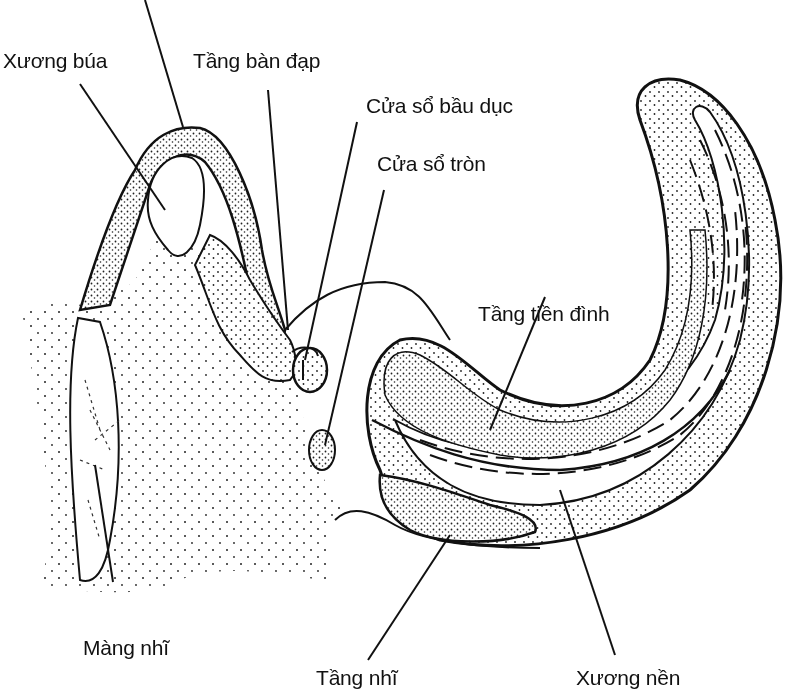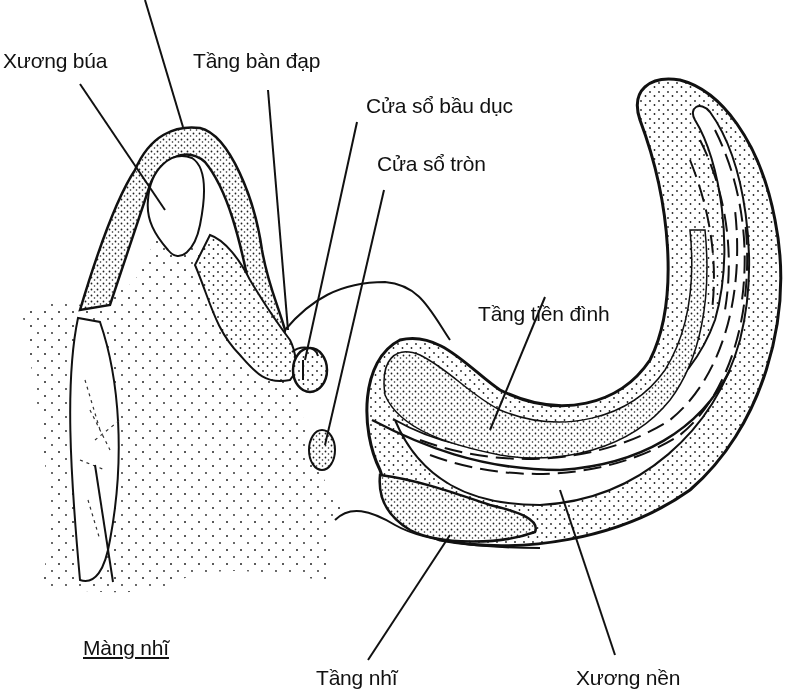--- a/index.html
+++ b/index.html
@@ -87,16 +87,16 @@
       <line x1="368" y1="660" x2="450" y2="535"></line>
       <line x1="615" y1="655" x2="560" y2="490"></line>
     </g>
   </svg>
 
   <div class="label" style="left:3px; top:50px;">Xương búa</div>
   <div class="label" style="left:193px; top:50px;">Tầng bàn đạp</div>
   <div class="label" style="left:342px; top:95px;margin-left:24px;">Cửa sổ bầu dục</div>
   <div class="label" style="left:377px; top:153px;">Cửa sổ tròn</div>
   <div class="label" style="left:478px; top:270px;margin-top:33px;">Tầng tiền đình</div>
-  <div class="label" style="left:83px; top:637px;text-decoration:underline;">Màng nhĩ</div>
+  <div class="label" style="left:83px; top:637px;">Màng nhĩ</div>
   <div class="label" style="left:316px; top:667px;">Tầng nhĩ</div>
   <div class="label" style="left:576px; top:667px;">Xương nền</div>
 </div>
 
 </body></html>

